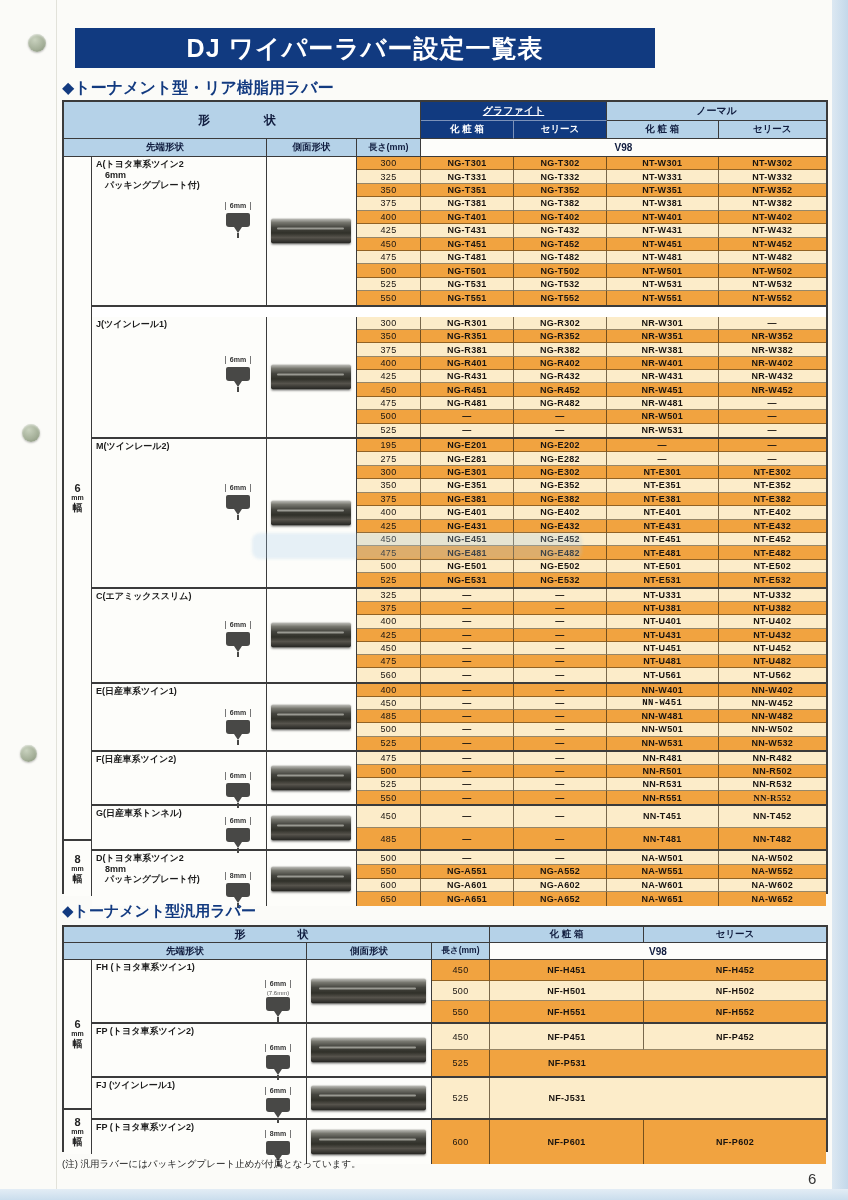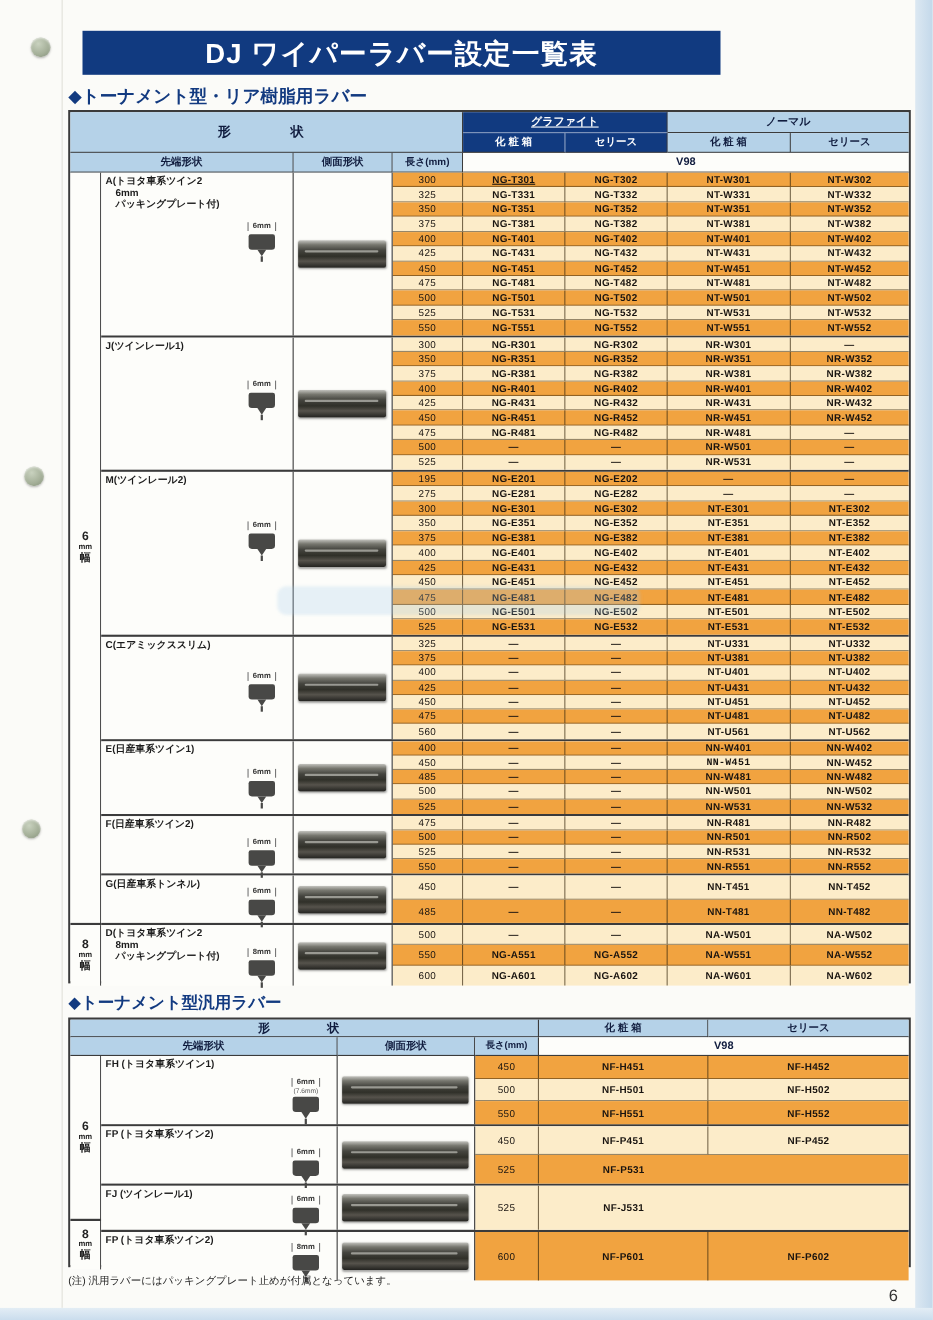--- a/index.html
+++ b/index.html
@@ -136,21 +136,21 @@
                 <div>　パッキングプレート付)</div>
               </div>
               <div class="tip-diagram" style="top: 37px; right: 5px;"><div class="mm">6mm</div><div class="blk"></div><div class="tri"></div><div class="stl"></div></div>
             </div>
             <div class="side-panel" style="width: 90px;">
               <div class="side-photo"></div>
             </div>
             <div class="rows" style="flex: 1 1 0%;">
               <div class="row o">
                 <div class="cell len" style="width: 64px;">300</div>
-                <div class="cell" style="width: 93px; text-decoration: underline;">NG-T301</div>
+                <div class="cell" style="width: 93px;">NG-T301</div>
                 <div class="cell" style="width: 93px;">NG-T302</div>
                 <div class="cell" style="width: 111.5px; text-align: right;">NT-W301</div>
                 <div class="cell" style="flex: 1 1 0%;">NT-W302</div>
               </div>
               <div class="row c">
                 <div class="cell len" style="width: 64px;">325</div>
                 <div class="cell" style="width: 93px;">NG-T331</div>
                 <div class="cell" style="width: 93px;">NG-T332</div>
                 <div class="cell" style="width: 111.5px;">NT-W331</div>
                 <div class="cell" style="flex: 1 1 0%;">NT-W332</div>
@@ -213,21 +213,21 @@
               </div>
               <div class="row o">
                 <div class="cell len" style="width: 64px;">550</div>
                 <div class="cell" style="width: 93px;">NG-T551</div>
                 <div class="cell" style="width: 93px;">NG-T552</div>
                 <div class="cell" style="width: 111.5px;">NT-W551</div>
                 <div class="cell" style="flex: 1 1 0%;">NT-W552</div>
               </div>
             </div>
           </div>
-          <div class="group" style="height: 122.4px;">
+          <div class="group" style="height: 122.4px; margin-top: 10px;">
             <div class="tip-panel" style="width: 175px;">
               <div class="glabel">
                 <div>J(ツインレール1)</div>
               </div>
               <div class="tip-diagram" style="top: 31px; right: 5px;"><div class="mm">6mm</div><div class="blk"></div><div class="tri"></div><div class="stl"></div></div>
             </div>
             <div class="side-panel" style="width: 90px;">
               <div class="side-photo"></div>
             </div>
             <div class="rows" style="flex: 1 1 0%;">
@@ -526,21 +526,21 @@
                 <div class="cell" style="width: 93px;">—</div>
                 <div class="cell" style="width: 93px;">—</div>
                 <div class="cell" style="width: 111.5px;">NN-R531</div>
                 <div class="cell" style="flex: 1 1 0%;">NN-R532</div>
               </div>
               <div class="row o">
                 <div class="cell len" style="width: 64px;">550</div>
                 <div class="cell" style="width: 93px;">—</div>
                 <div class="cell" style="width: 93px;">—</div>
                 <div class="cell" style="width: 111.5px;">NN-R551</div>
-                <div class="cell" style="flex: 1 1 0%;">NN-R552</div>
+                <div class="cell" style="flex: 1 1 0%; font-family: Liberation Serif, serif;">NN-R552</div>
               </div>
             </div>
           </div>
           <div class="group" style="height: 45.2px;">
             <div class="tip-panel" style="width: 175px;">
               <div class="glabel">
                 <div>G(日産車系トンネル)</div>
               </div>
               <div class="tip-diagram" style="top: 3.2px; right: 5px;"><div class="mm">6mm</div><div class="blk"></div><div class="tri"></div><div class="stl"></div></div>
             </div>
@@ -590,20 +590,27 @@
                 <div class="cell" style="width: 93px;">NG-A552</div>
                 <div class="cell" style="width: 111.5px;">NA-W551</div>
                 <div class="cell" style="flex: 1 1 0%;">NA-W552</div>
               </div>
               <div class="row c">
                 <div class="cell len" style="width: 64px;">600</div>
                 <div class="cell" style="width: 93px;">NG-A601</div>
                 <div class="cell" style="width: 93px;">NG-A602</div>
                 <div class="cell" style="width: 111.5px;">NA-W601</div>
                 <div class="cell" style="flex: 1 1 0%;">NA-W602</div>
+              </div>
+              <div class="row o">
+                <div class="cell len" style="width: 64px;">650</div>
+                <div class="cell" style="width: 93px;">NG-A651</div>
+                <div class="cell" style="width: 93px;">NG-A652</div>
+                <div class="cell" style="width: 111.5px;">NA-W651</div>
+                <div class="cell" style="flex: 1 1 0%;">NA-W652</div>
               </div>
             </div>
           </div>
         </div>
       </div>
   </div>
 
   <div class="ghost"></div>
 
   <div class="sec-head" id="sec2">◆トーナメント型汎用ラバー</div>

